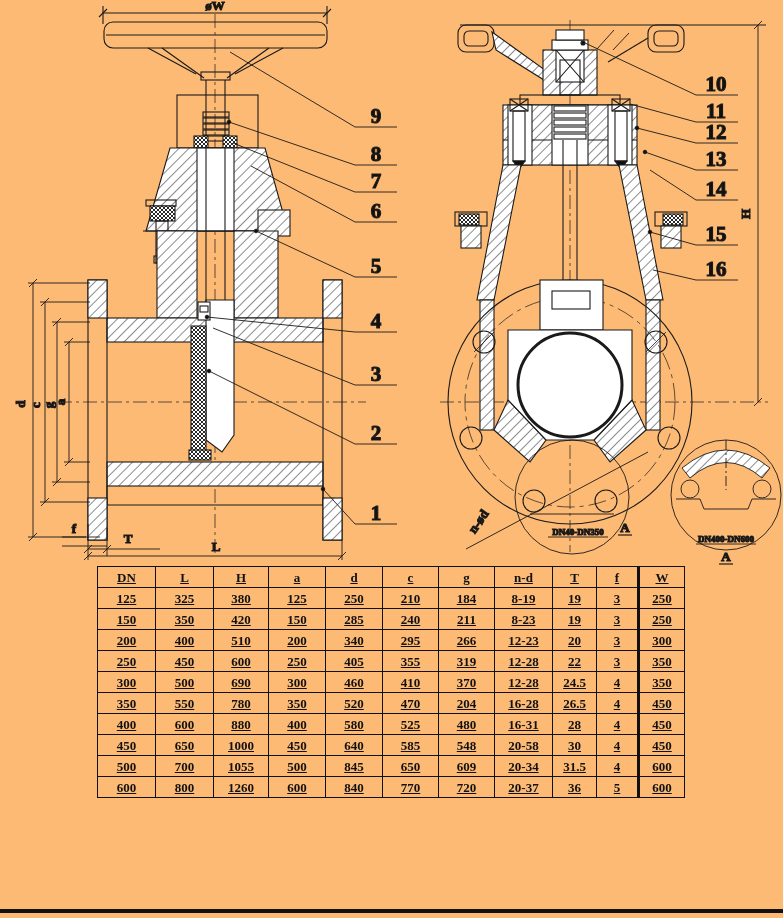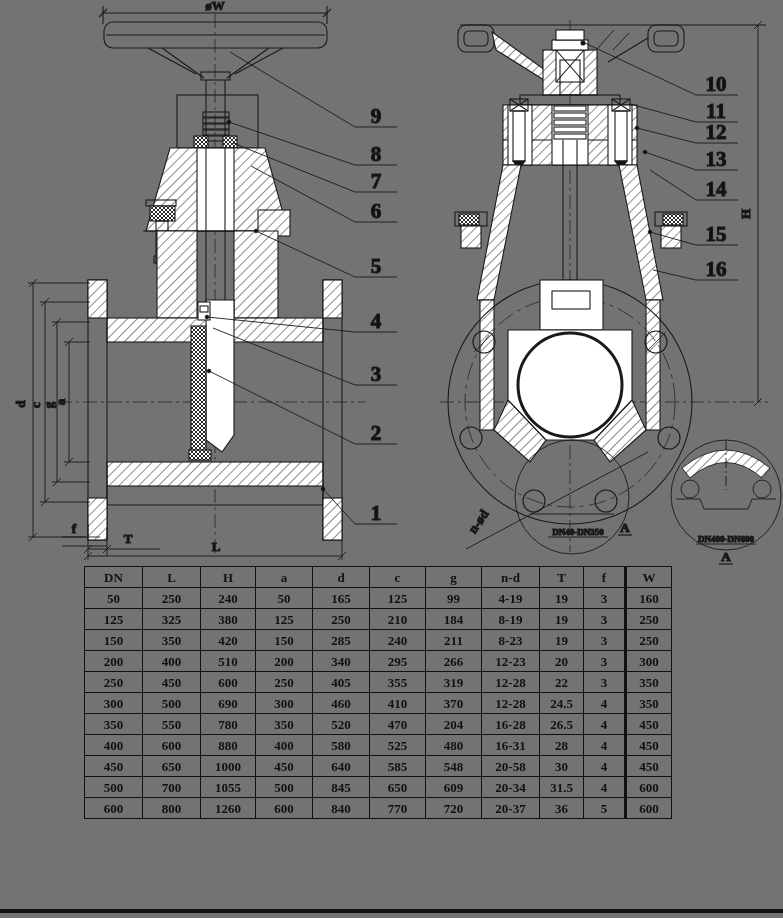--- a/index.html
+++ b/index.html
@@ -1,25 +1,25 @@
 <!DOCTYPE html>
 <html><head>
 <meta charset="utf-8">
 <style>
   html,body{margin:0;padding:0;background:#fff;}
-  .sheet{position:relative;width:783px;height:918px;background:#737373;overflow:hidden;
+  .sheet{position:relative;width:783px;height:918px;background:#fdba74;overflow:hidden;
          font-family:"Liberation Serif",serif;color:#111;}
   .drawing-svg{position:absolute;left:0;top:0;}
   svg text{fill:#111;font-family:"Liberation Serif",serif;font-weight:bold;}
   .callout-num{font-size:21px;}
   .dim-label{font-size:13px;}
   .detail-label{font-size:9px;}
   .marker-label{font-size:13px;}
-  table.dims{position:absolute;left:84px;top:566px;border-collapse:collapse;table-layout:fixed;
-             font-family:"Liberation Serif",serif;font-weight:bold;font-size:13px;}
+  table.dims{position:absolute;left:97px;top:566px;border-collapse:collapse;table-layout:fixed;
+             font-family:"Liberation Serif",serif;font-weight:bold;font-size:13px;text-decoration:underline;}
   table.dims th,table.dims td{border:1.6px solid #111;text-align:center;vertical-align:middle;
              height:20px;padding:0;line-height:1;}
   table.dims th:last-child,table.dims td:last-child{border-left-width:3px;}
   .bottom-rule{position:absolute;left:0;top:909px;width:783px;height:4px;background:#111;}
 </style>
 </head>
 <body>
 
 <div class="sheet">
 
@@ -363,33 +363,20 @@
           <th>c</th>
           <th>g</th>
           <th>n-d</th>
           <th>T</th>
           <th>f</th>
           <th>W</th>
         </tr>
     </thead>
     <tbody>
         <tr>
-          <td>50</td>
-          <td>250</td>
-          <td>240</td>
-          <td>50</td>
-          <td>165</td>
-          <td>125</td>
-          <td>99</td>
-          <td>4-19</td>
-          <td>19</td>
-          <td>3</td>
-          <td>160</td>
-        </tr>
-        <tr>
           <td>125</td>
           <td>325</td>
           <td>380</td>
           <td>125</td>
           <td>250</td>
           <td>210</td>
           <td>184</td>
           <td>8-19</td>
           <td>19</td>
           <td>3</td>

